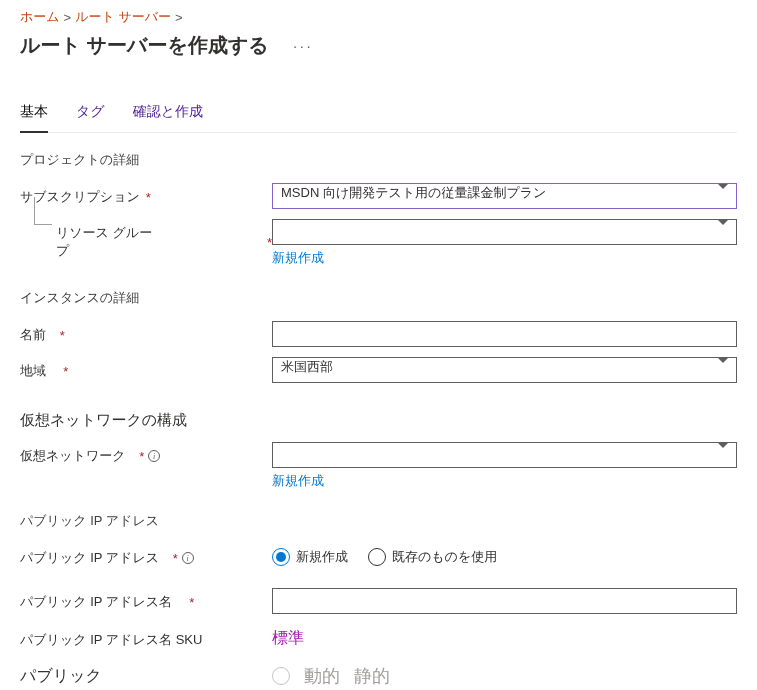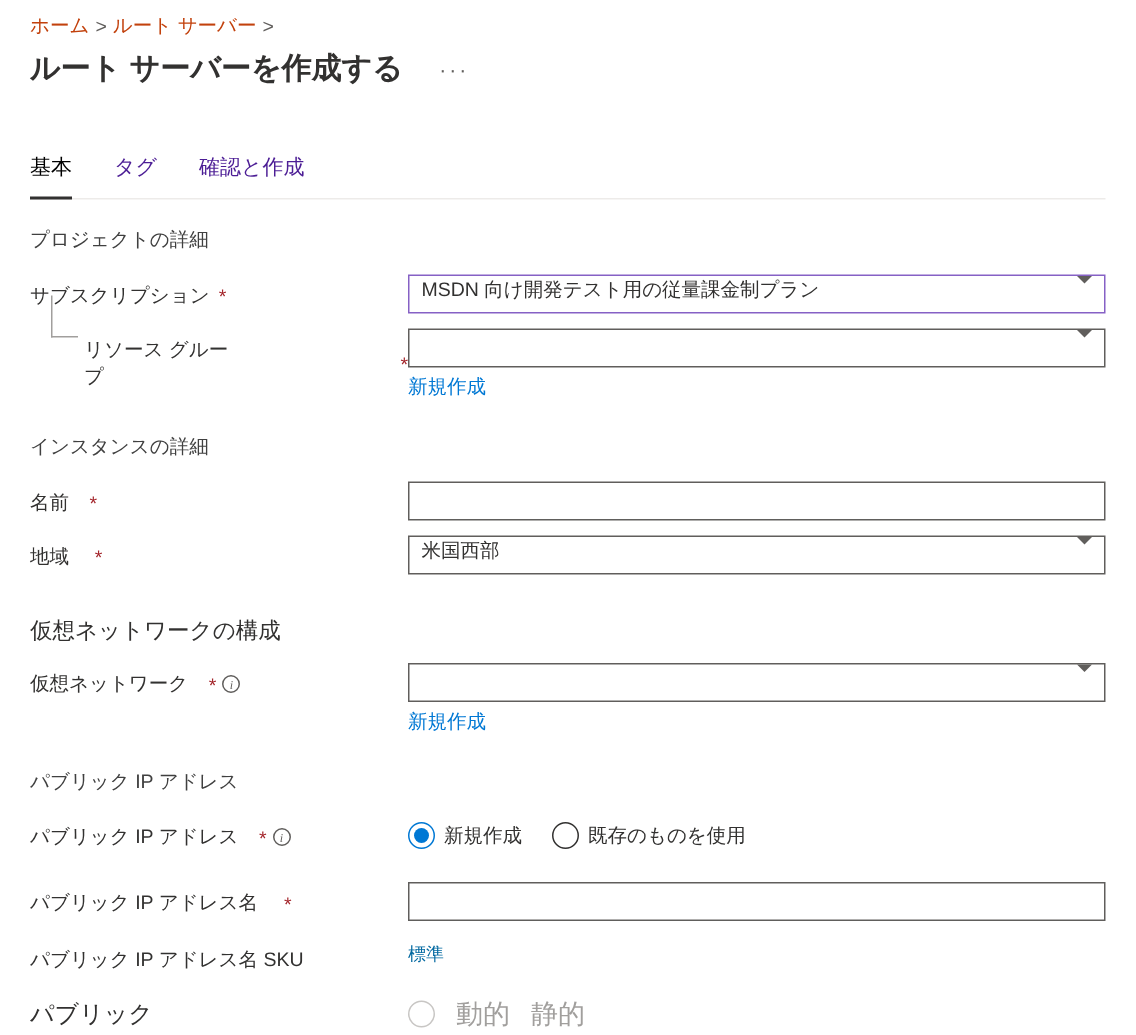--- a/index.html
+++ b/index.html
@@ -126,21 +126,21 @@
   }
   .radio.checked { border-color: #0078d4; }
   .radio.checked::after {
     content: "";
     width: 10px; height: 10px;
     background: #0078d4;
     border-radius: 50%;
   }
   .radio.disabled { border-color: #c8c6c4; cursor: default; }
   .radio-label { font-size: 13px; margin-right: 14px; }
-  .static-value { font-size: 12px; color: #0369a1; padding-top: 2px; }
+  .static-value { font-size: 16px; color: #a21caf; padding-top: 2px; }
   .allocation-row .form-label { font-size: 16px; padding-top: 2px; }
   .allocation-options { display: flex; gap: 14px; align-items: center; font-size: 18px; color: #a19f9d; }
   .allocation-options .radio { border-color: #c8c6c4; }
   .sep-block { margin-top: 22px; }
 </style>
 </head>
 <body>
 
 <div class="breadcrumb">
   <a>ホーム</a>

